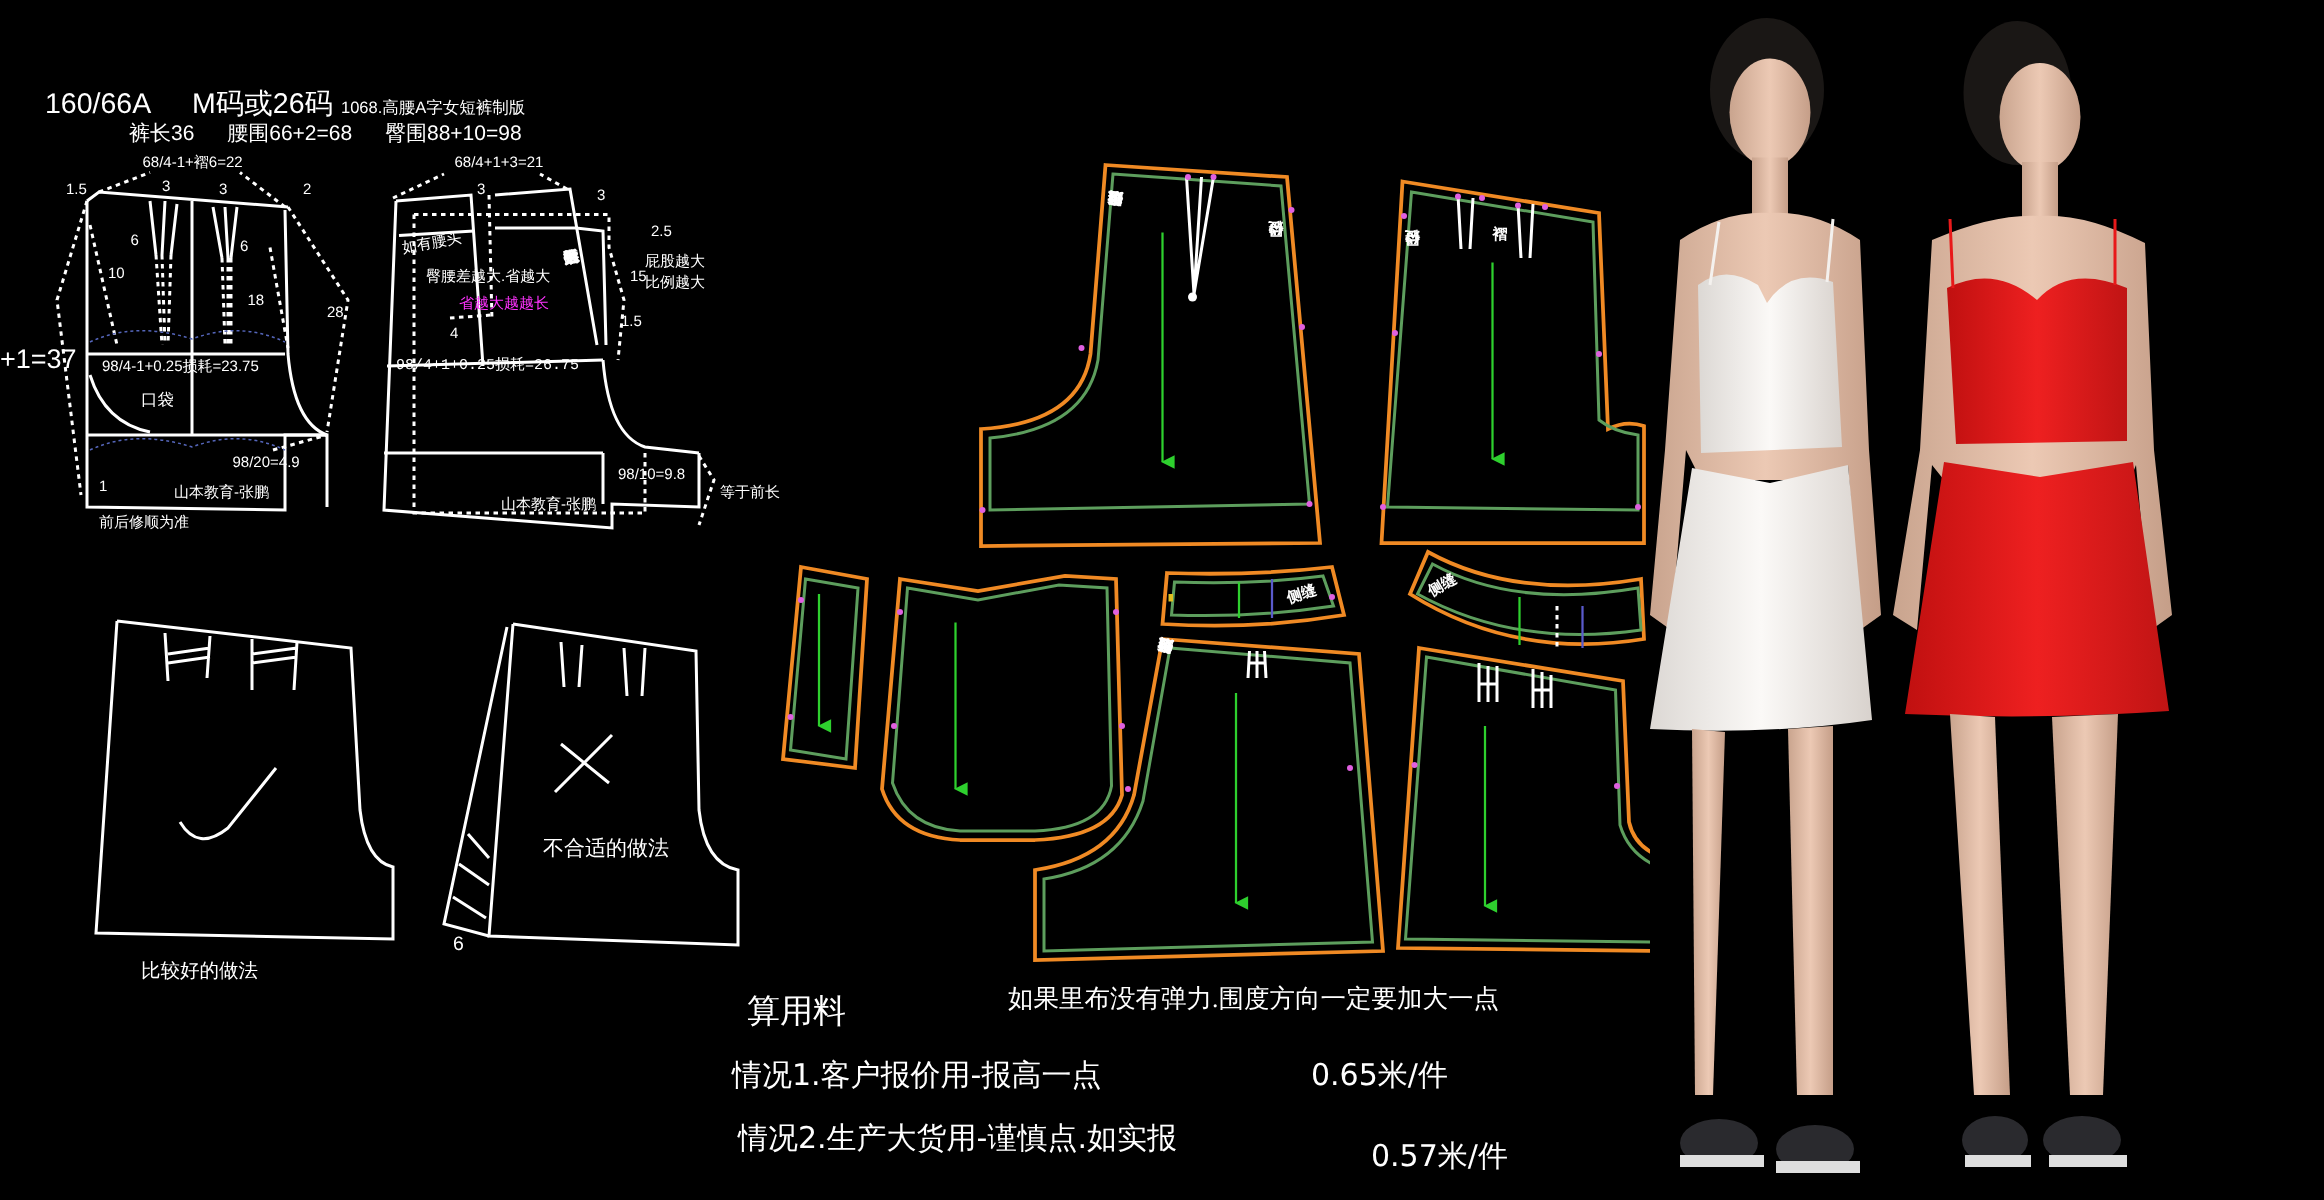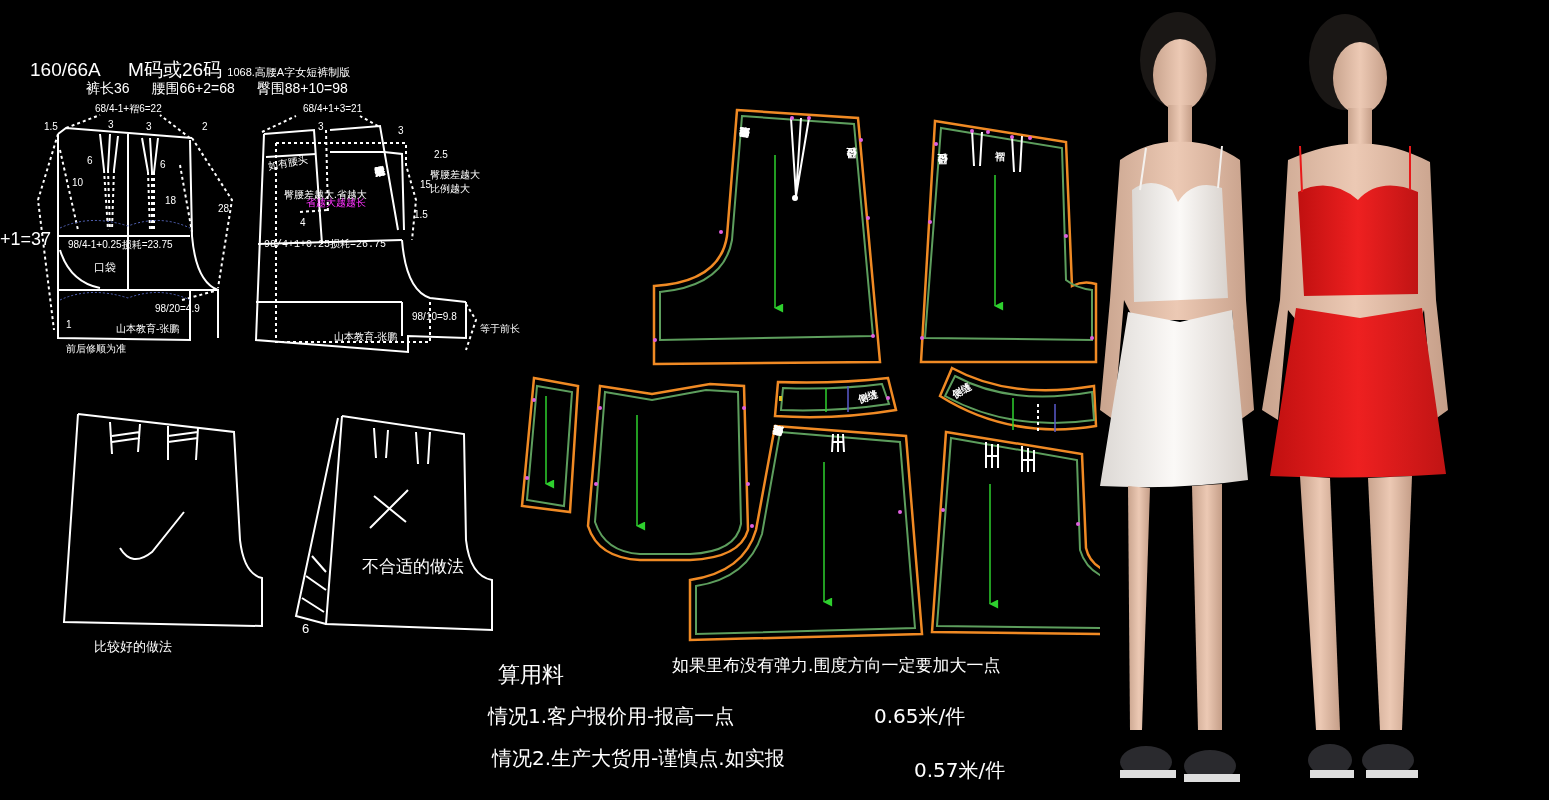--- a/index.html
+++ b/index.html
@@ -100,25 +100,25 @@
     <path d="M300 212 L328 210"></path>
     <path d="M262 132 L296 116 M378 126 L360 116"></path>
     <path d="M466 304 L476 320 L466 350"></path>
   </g>
 </svg>
 <div class="t lbl" style="left:303px;top:104px;">68/4+1+3=21</div>
 <div class="t lbl" style="left:318px;top:122px;">3</div>
 <div class="t lbl" style="left:398px;top:126px;">3</div>
 <div class="t lbl" style="left:268px;top:158px;transform:rotate(-10deg);">如有腰头</div>
 <div class="t lbl" style="left:386px;top:150px;padding-left:48px;">2.5</div>
-<div class="t lbl" style="left:284px;top:190px;text-align:right;">臀腰差越大.省越大</div>
+<div class="t lbl" style="left:284px;top:180px;text-align:right;">臀腰差越大.省越大</div>
 <div class="t lbl magenta" style="left:306px;top:198px;">省越大越越长</div>
 <div class="t vert" style="left:372px;top:158px;transform:rotate(-10deg);">后中隐形拉链</div>
 <div class="t lbl" style="left:420px;top:180px;">15</div>
-<div class="t lbl" style="left:430px;top:170px;">臀腰差越大</div>
+<div class="t lbl" style="left:430px;top:170px;">屁股越大</div>
 <div class="t lbl" style="left:430px;top:184px;">比例越大</div>
 <div class="t lbl" style="left:414px;top:210px;">1.5</div>
 <div class="t lbl" style="left:300px;top:218px;">4</div>
 <div class="t lbl" style="left:264px;top:240px;font-family:Liberation Mono, monospace;">98/4+1+0.25损耗=26.75</div>
 <div class="t lbl" style="left:412px;top:312px;">98/10=9.8</div>
 <div class="t lbl" style="left:480px;top:324px;">等于前长</div>
 <div class="t lbl" style="left:334px;top:332px;">山本教育-张鹏</div>
 
 <svg width="520" height="680" viewBox="0 0 520 680" style="left:0;top:0;">
   <g stroke="#fff" stroke-width="2" fill="none">
@@ -129,21 +129,21 @@
     <path d="M120 548 Q132 568 152 552 L184 512"></path>
 
     <path d="M342 416 L326 624 L492 630 L492 580 Q470 576 466 540 L464 434 L342 416"></path>
     <path d="M338 418 L296 616 L326 624"></path>
     <path d="M374 428 L376 458 M388 430 L386 458 M416 432 L418 464 M430 432 L428 464"></path>
     <path d="M312 556 L326 572 M306 576 L326 590 M302 598 L324 612"></path>
     <path d="M370 528 L408 490 M374 496 L406 522"></path>
   </g>
 </svg>
 <div class="t lblm" style="left:94px;top:640px;font-size:13px;">比较好的做法</div>
-<div class="t lblm" style="left:362px;top:558px;font-size:17px;">不合适的做法</div>
+<div class="t lblm" style="left:362px;top:558px;font-size:14px;">不合适的做法</div>
 <div class="t lblm" style="left:302px;top:622px;font-size:13px;">6</div>
 
 <svg width="1100" height="660" viewBox="0 0 1100 660" style="left:0;top:0;">
   <defs>
     <marker id="arr" viewBox="0 0 10 10" refX="5" refY="9" markerWidth="6" markerHeight="8" orient="auto-start-reverse">
       <path d="M0 0 L5 10 L10 0 Z" fill="#2ed02e"></path>
     </marker>
   </defs>
 
   <path d="M737 110 L858 118 L880 362 L654 364 L654 286 Q720 282 727 236 Z" stroke="#f08a24" stroke-width="2.5" fill="none"></path>
@@ -219,21 +219,21 @@
 </svg>
 <div class="t vert2" style="left:738px;top:146px;transform:rotate(188deg);">后中隐形拉链</div>
 <div class="t vert2" style="left:847px;top:166px;">口袋位</div>
 <div class="t vert2" style="left:938px;top:172px;">口袋位</div>
 <div class="t lbl" style="left:995px;top:152px;font-weight:bold;">褶</div>
 <div class="t lbl" style="left:858px;top:392px;font-weight:bold;transform:rotate(-18deg);">侧缝</div>
 <div class="t lbl" style="left:952px;top:386px;font-weight:bold;transform:rotate(-30deg);">侧缝</div>
 <div class="t vert2" style="left:770px;top:444px;transform:rotate(194deg);">后中隐形拉链</div>
 
 <div class="t big" style="left:498px;top:664px;">算用料</div>
-<div class="t note" style="left:672px;top:657px;">如果里布没有弹力.围度方向一定要加大一点</div>
+<div class="t note" style="left:672px;top:657px;font-family:Liberation Serif, serif;">如果里布没有弹力.围度方向一定要加大一点</div>
 <div class="t mid" style="left:488px;top:706px;text-align:right;">情况1.客户报价用-报高一点</div>
 <div class="t mid" style="left:874px;top:706px;">0.65米/件</div>
 <div class="t mid" style="left:492px;top:748px;">情况2.生产大货用-谨慎点.如实报</div>
 <div class="t mid" style="left:914px;top:748px;margin-top:12px;">0.57米/件</div>
 
 <svg width="1549" height="800" viewBox="0 0 1549 800" style="left:0;top:0;">
   <defs>
     <linearGradient id="skin" x1="0" x2="1">
         <stop offset="0" stop-color="#c9a48e"></stop>
         <stop offset="0.5" stop-color="#ecc9b4"></stop>

